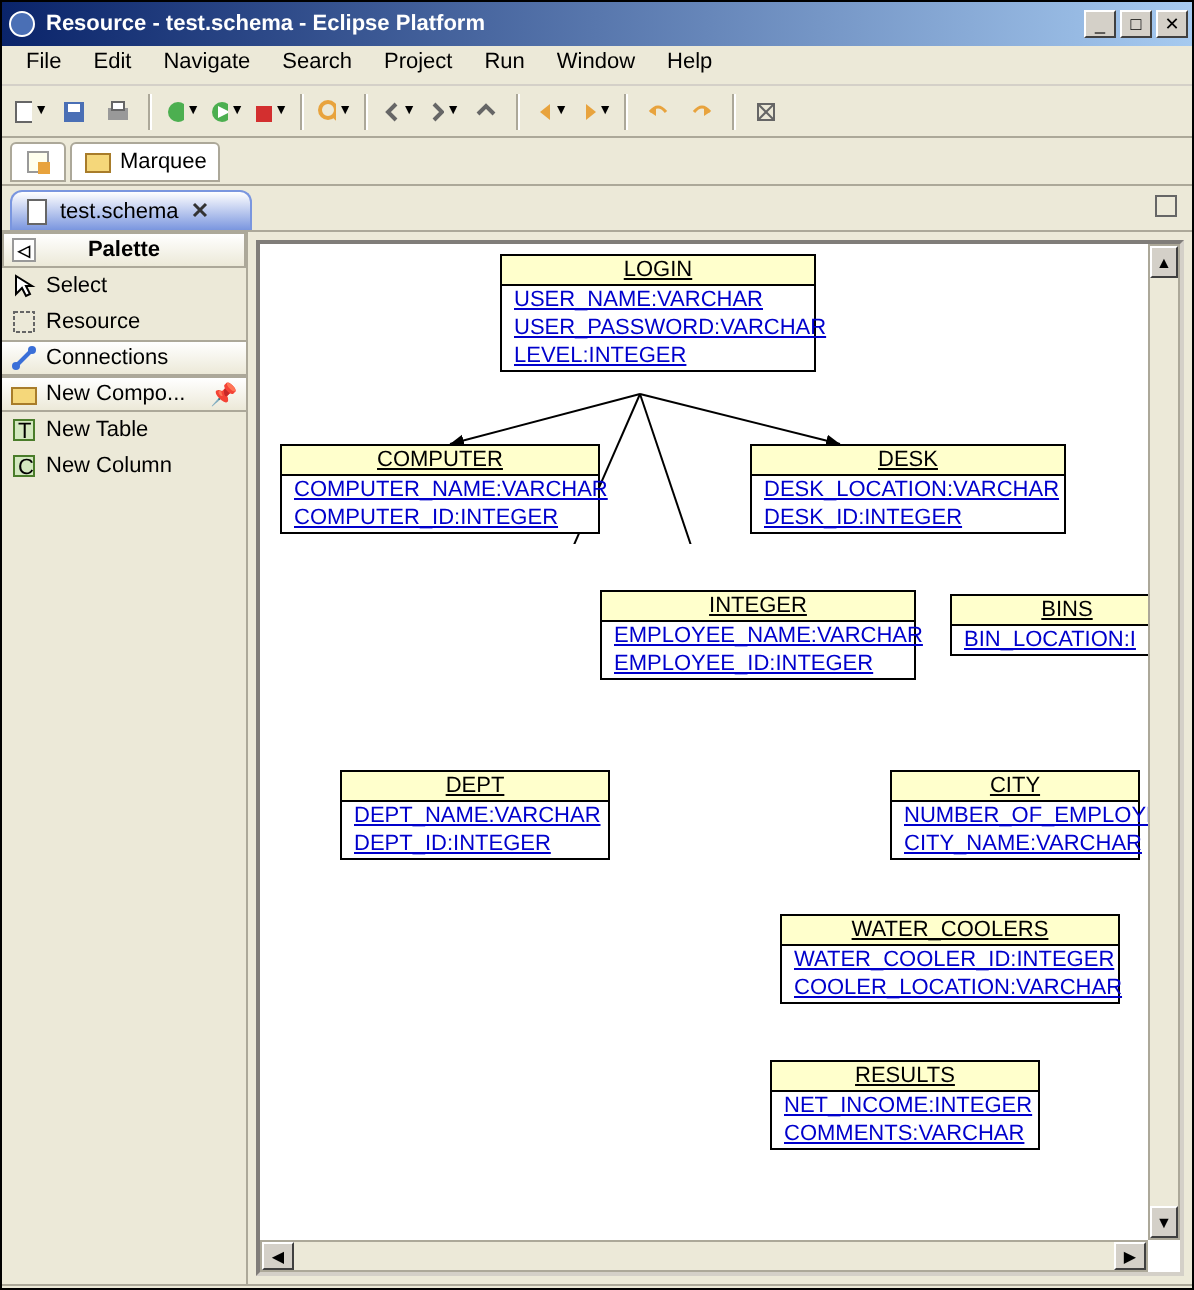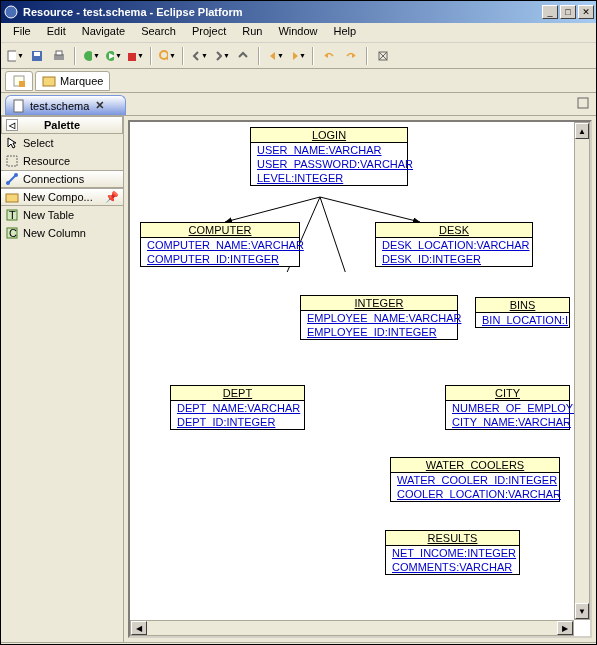--- a/index.html
+++ b/index.html
@@ -308,21 +308,21 @@
         <div class="table-col">DESK_LOCATION:VARCHAR</div>
         <div class="table-col">DESK_ID:INTEGER</div>
       </div>
 
       <div class="table-box" style="left:170px; top:173px; width:158px;">
         <div class="table-hdr">INTEGER</div>
         <div class="table-col">EMPLOYEE_NAME:VARCHAR</div>
         <div class="table-col">EMPLOYEE_ID:INTEGER</div>
       </div>
 
-      <div class="table-box" style="left:345px; top:175px; width:95px;">
+      <div class="table-box" style="left:345px; top:175px; width:117px;">
         <div class="table-hdr">BINS</div>
         <div class="table-col">BIN_LOCATION:I</div>
       </div>
 
       <div class="table-box" style="left:40px; top:263px; width:135px;">
         <div class="table-hdr">DEPT</div>
         <div class="table-col">DEPT_NAME:VARCHAR</div>
         <div class="table-col">DEPT_ID:INTEGER</div>
       </div>
 

